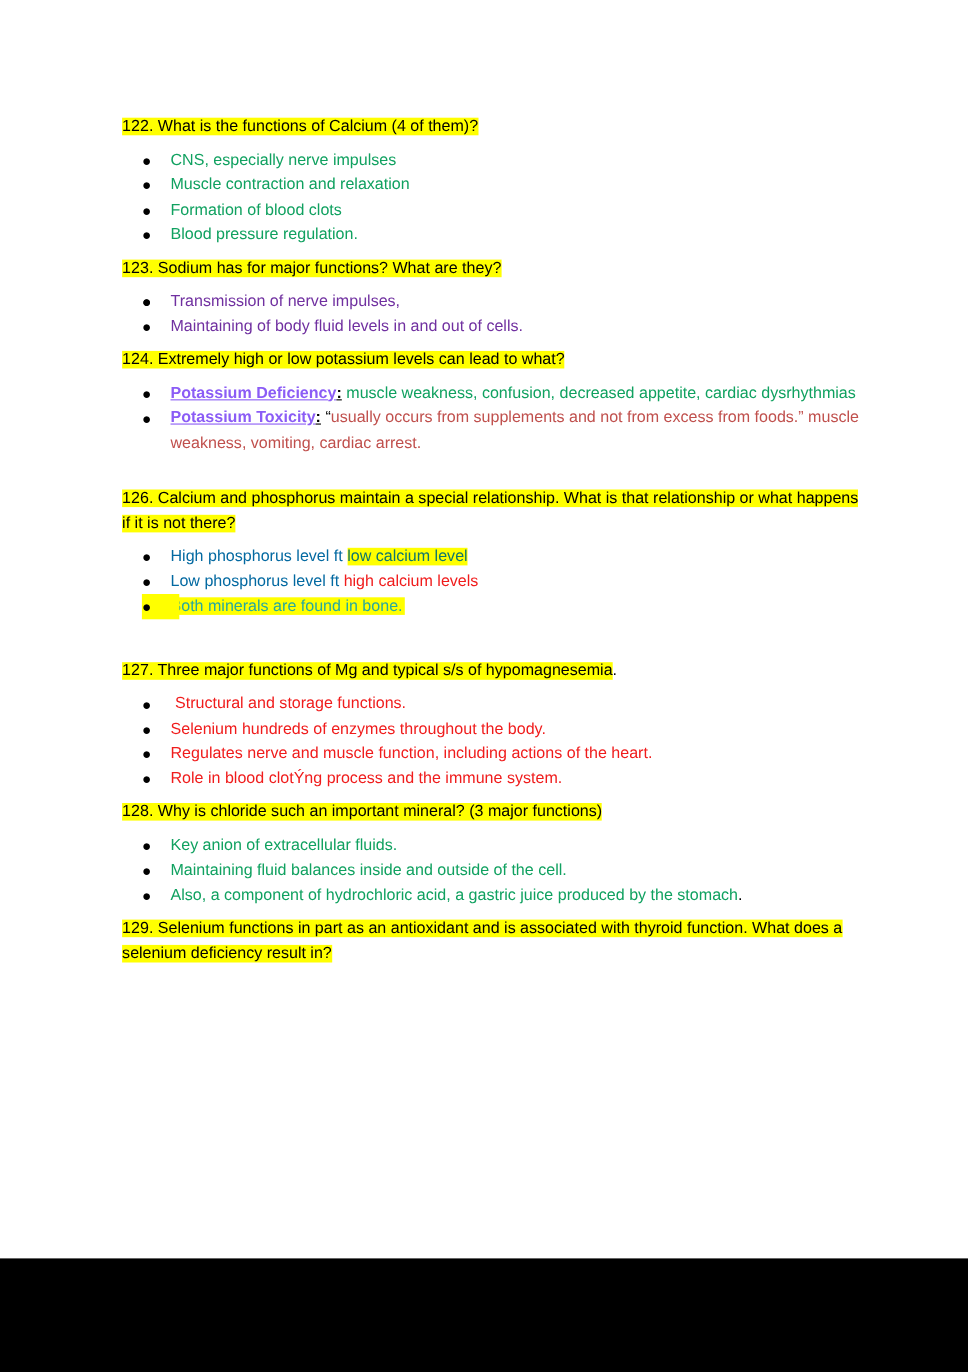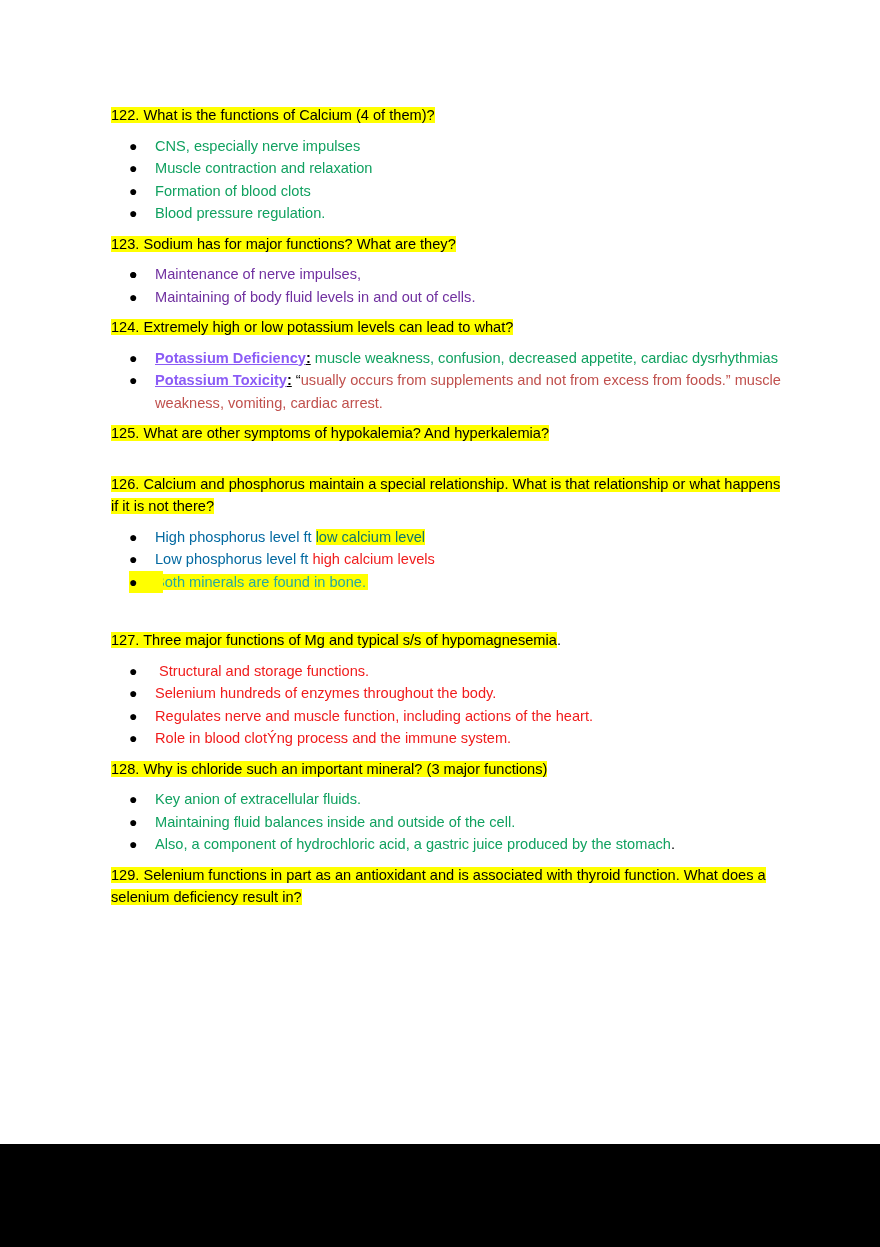--- a/index.html
+++ b/index.html
@@ -35,31 +35,30 @@
     <ul>
       <li class="green"><span class="bullet">●</span><span>CNS, especially nerve impulses</span></li>
       <li class="green"><span class="bullet">●</span><span>Muscle contraction and relaxation</span></li>
       <li class="green"><span class="bullet">●</span><span>Formation of blood clots</span></li>
       <li class="green"><span class="bullet">●</span><span>Blood pressure regulation.</span></li>
     </ul>
 
     <p class="q"><span class="hl">123. Sodium has for major functions?  What are they?</span></p>
     <ul>
       <li class="purple"><span class="bullet">●</span></li>
-      <li class="purple"><span class="bullet">●</span><span>Maintenance of nerve impulses,</span></li>
+      <li class="purple"><span class="bullet">●</span><span>Transmission of nerve impulses,</span></li>
       <li class="purple"><span class="bullet">●</span><span>Maintaining of body fluid levels in and out of cells.</span></li>
     </ul>
 
     <p class="q"><span class="hl">124. Extremely high or low potassium levels can lead to what?</span></p>
     <ul>
       <li><span class="bullet">●</span><span class="label-red">Potassium Deficiency</span><span class="label-red" style="color:#000">:</span><span class="green"> muscle weakness, confusion, decreased appetite, cardiac dysrhythmias</span></li>
       <li><span class="bullet">●</span><span class="label-red">Potassium Toxicity</span><span class="label-red" style="color:#000">:</span><span class="black"> “</span><span class="dullred">usually occurs from supplements and not from excess from foods.” muscle weakness, vomiting, cardiac arrest.</span></li>
     </ul>
 
-    <p class="q"><span class="hl">125. What are other symptoms of hypokalemia? And hyperkalemia?</span></p>
     <div class="gap" style="height:20px"></div>
 
     <p class="q"><span class="hl">126. Calcium and phosphorus maintain a special relationship.  What is that relationship or what happens if it is not there?</span></p>
     <ul>
       <li><span class="bullet">●</span><span class="cyan">High phosphorus level ft </span><span class="hl" style="color:#0f766e">low calcium level</span></li>
       <li><span class="bullet">●</span><span class="cyan">Low phosphorus level ft </span><span class="red">high calcium levels</span></li>
       <li><span class="bullet hl" style="padding-right:26px">●</span><span class="hl" style="color:#26a9a0;padding-right:2px">Both minerals are found in bone.</span></li>
     </ul>
     <div class="gap" style="height:28px"></div>
 

